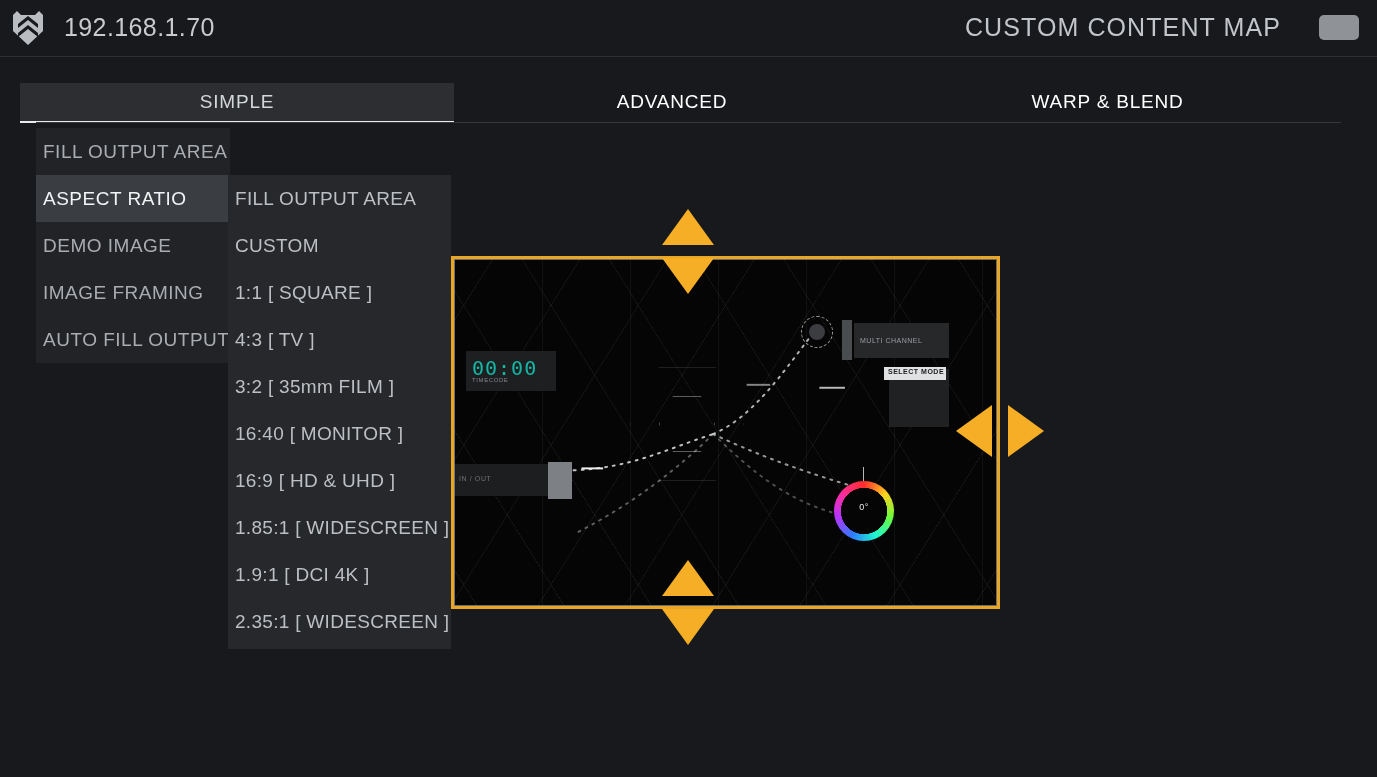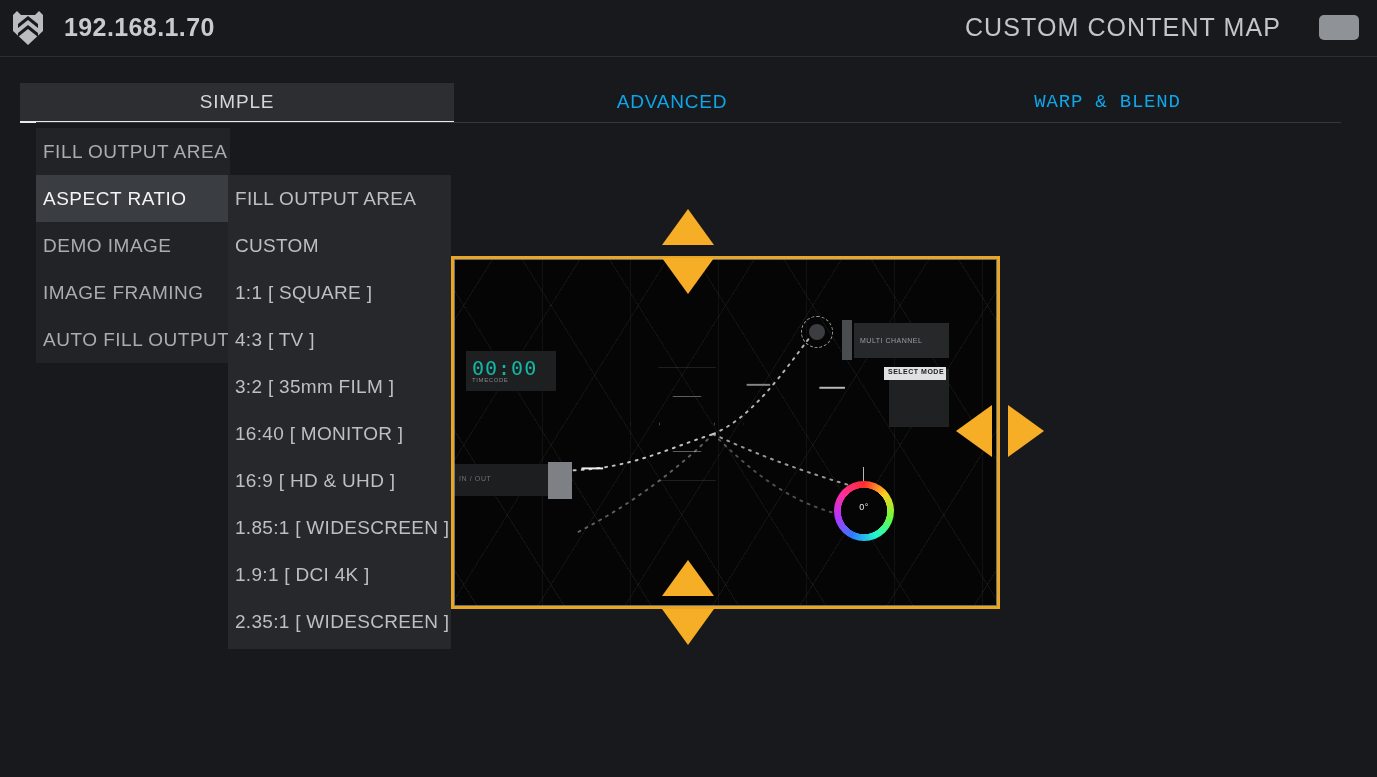--- a/index.html
+++ b/index.html
@@ -13,48 +13,48 @@
 
   
   #topbar {
     position: absolute; left: 0; top: 0; width: 1377px; height: 57px;
     background: #17191c;
     border-bottom: 1px solid #2b2e33;
   }
   #logo { position: absolute; left: 9px; top: 9px; width: 38px; height: 38px; }
   #ip-address {
     position: absolute; left: 64px; top: 13px;
-    font-size: 25px; color: #c8cacd; letter-spacing: .4px; font-weight: 700;
+    font-size: 25px; color: #c8cacd; letter-spacing: .4px; font-weight: 400;
   }
   #screen-title {
     position: absolute; right: 96px; top: 13px;
     font-size: 25px; color: #c2c5c9; letter-spacing: 1.1px; font-weight: 300;
   }
   #header-toggle {
     position: absolute; right: 18px; top: 15px;
     width: 40px; height: 25px; border-radius: 5px;
     background: #8f9398;
   }
 
   
   #tabs { position: absolute; left: 20px; top: 83px; width: 1305px; height: 40px; }
   .tab {
     position: absolute; top: 0; height: 38px;
-    font-size: 19px; color: #0ea5e9; letter-spacing: .8px; font-weight: 300;
+    font-size: 19px; color: #ffffff; letter-spacing: .8px; font-weight: 300;
     display: flex; align-items: center; justify-content: center;
   }
   .tab.active {
     background: #2c2e31;
     border-bottom: 2px solid #e8eaec;
     color: #d4d7da;
     height: 40px;
   }
   #tab-0 { left: 0;    width: 434px; }
   #tab-1 { left: 434px; width: 436px; }
-  #tab-2 { left: 870px; width: 435px; font-family: Liberation Mono, monospace; }
+  #tab-2 { left: 870px; width: 435px; }
   #tabs-underline {
     position: absolute; left: 36px; top: 122px; width: 1305px; height: 1px;
     background: #35383c;
   }
 
   
   #menu {
     position: absolute; left: 36px; top: 128px;
     width: 194px; background: #212326;
   }

